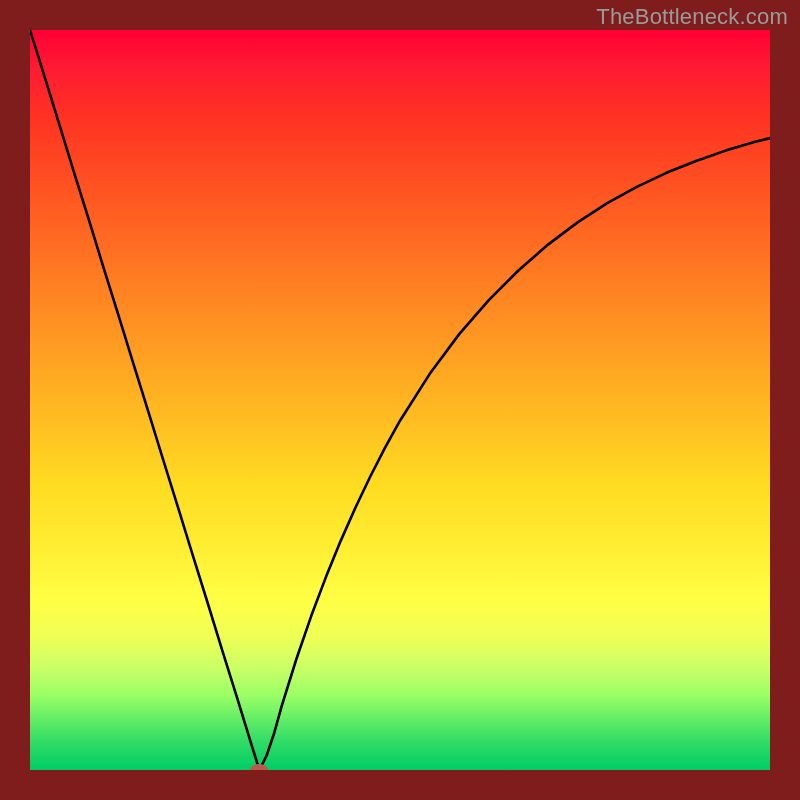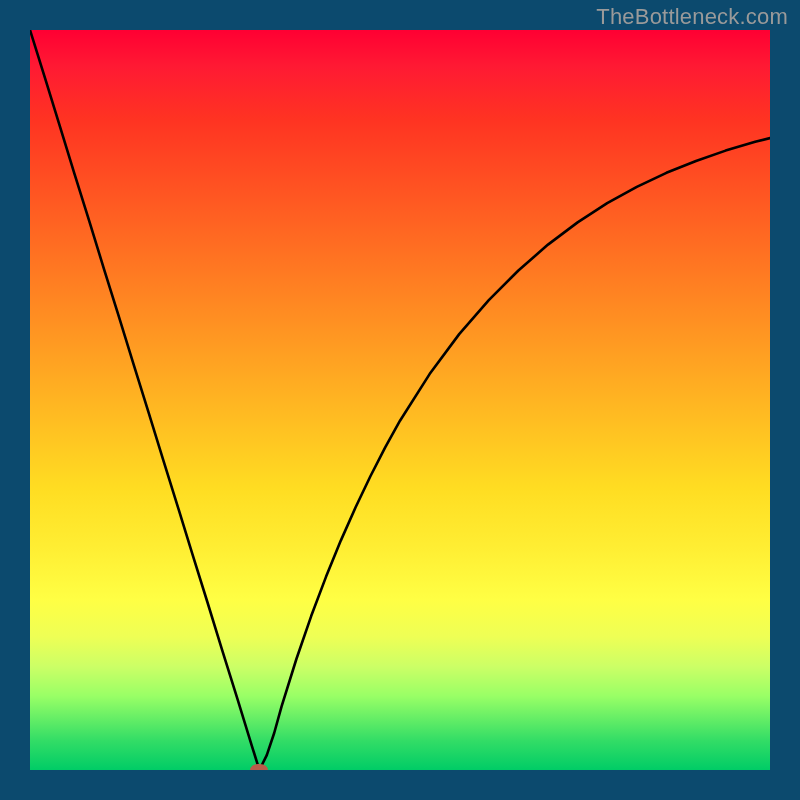--- a/index.html
+++ b/index.html
@@ -8,21 +8,21 @@
     width: 800px;
     height: 800px;
     overflow: hidden;
     background: #000;
     font-family: Arial, Helvetica, sans-serif;
   }
   .frame {
     position: absolute;
     left: 0; top: 0;
     width: 800px; height: 800px;
-    background: #0c4a6e;
+    background: #7f1d1d;
   }
   .plot-area {
     position: absolute;
     left: 30px;
     top: 30px;
     width: 740px;
     height: 740px;
     overflow: hidden;
   }
   .gradient-bg {

